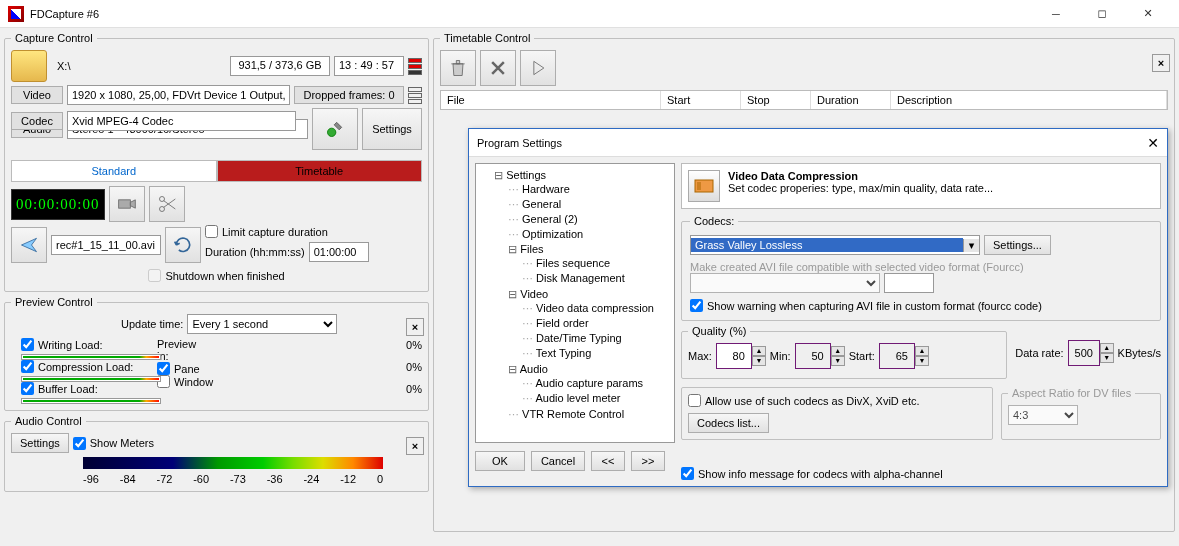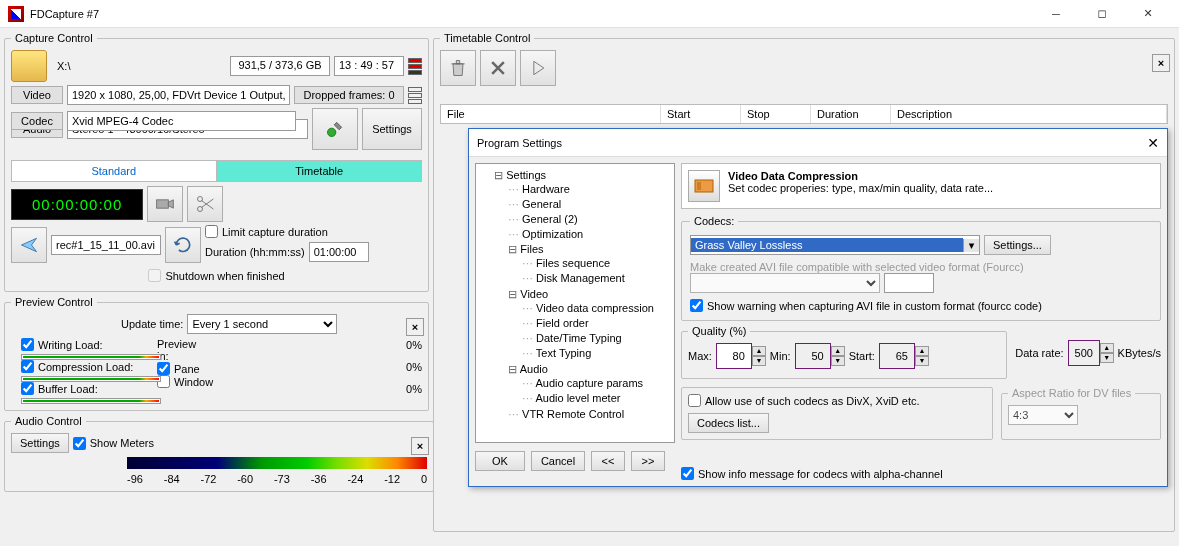--- a/index.html
+++ b/index.html
@@ -13,23 +13,23 @@
 .col-left{width:425px}
 .col-right{flex:1;position:relative}
 fieldset{border:1px solid #c0c0c0;border-radius:2px;padding:6px;background:#f0f0f0;margin-bottom:4px;position:relative}
 legend{padding:0 4px;font-size:11px}
 .row{display:flex;align-items:center;gap:4px;margin-bottom:3px}
 .lblbtn{border:1px solid #adadad;background:#e1e1e1;padding:2px 6px;width:52px;text-align:center;font-size:11px}
 .txtfld{border:1px solid #999;background:#fff;padding:2px 4px;font-size:11px;height:20px}
 .btn{border:1px solid #adadad;background:linear-gradient(#f6f6f6,#e1e1e1);padding:3px 8px;cursor:pointer}
 .folder-icon{width:36px;height:32px;background:linear-gradient(#ffe680,#e6b84d);border:1px solid #c09030;border-radius:3px;position:relative}
 .tabs{display:flex;border-bottom:1px solid #bbb;margin:4px 0}
-.tab{flex:1;text-align:center;padding:4px;border:1px solid #bbb;border-bottom:none;background:#5eead4;cursor:pointer}
+.tab{flex:1;text-align:center;padding:4px;border:1px solid #bbb;border-bottom:none;background:#b91c1c;cursor:pointer}
 .tab.sel{background:#fff;color:#0066cc}
-.lcd{background:#000;color:#0f0;font-family:Liberation Sans, sans-serif;font-size:15px;padding:6px 20px;letter-spacing:1px;border:1px solid #333;display:inline-block}
+.lcd{background:#000;color:#0f0;font-family:Liberation Serif, serif;font-size:15px;padding:6px 4px;letter-spacing:1px;border:1px solid #333;display:inline-block}
 .iconbtn{width:36px;height:36px;border:1px solid #adadad;background:linear-gradient(#f6f6f6,#e1e1e1);display:flex;align-items:center;justify-content:center;cursor:pointer}
 .chk{display:flex;align-items:center;gap:4px}
 .chk input{margin:0}
 .meter{width:140px;height:6px;background:linear-gradient(90deg,#0a0 85%,#fa0 90%,#f00 100%);border:1px solid #999;outline:1px solid #fff;outline-offset:-2px}
 .audio-meter{width:300px;height:12px;background:linear-gradient(90deg,#003 0%,#005 15%,#007 30%,#090 45%,#0c0 60%,#7d0 70%,#dd0 80%,#f80 90%,#d00 100%);margin:4px 0}
 .ticks{display:flex;justify-content:space-between;width:300px;font-size:9px;color:#555}
 .tbl-head{display:flex;background:#fff;border:1px solid #bbb}
 .tbl-head div{border-right:1px solid #ddd;padding:3px 6px;font-size:11px}
 .close-x{position:absolute;right:4px;top:10px;border:1px solid #999;background:#f0f0f0;width:18px;height:18px;text-align:center;cursor:pointer;font-weight:bold;line-height:16px}
 .dialog{position:absolute;left:35px;top:96px;width:700px;background:#f0f0f0;border:1px solid #2e6bc3;z-index:10;box-shadow:2px 2px 6px rgba(0,0,0,0.3)}
@@ -52,21 +52,21 @@
 select{border:1px solid #999;background:#fff;height:20px;font-size:11px}
 .svg-ic{width:20px;height:20px}
 .mini-ind{display:flex;flex-direction:column;gap:1px}
 .mini-ind span{width:14px;height:5px;border:1px solid #666}
 </style>
 </head>
 <body>
 
 <div class="titlebar">
   <div class="icon"></div>
-  <div class="tl">FDCapture #7</div>
+  <div class="tl">FDCapture #6</div>
   <div class="winbtn">─</div>
   <div class="winbtn">◻</div>
   <div class="winbtn">✕</div>
 </div>
 
 <div class="main">
 <div class="col-left">
 
 <fieldset>
   <legend>Capture Control</legend>
@@ -223,21 +223,21 @@
 <fieldset>
   <legend>Audio Control</legend>
   <div class="close-x">×</div>
   <div class="row">
     <button class="btn">Settings</button>
     <label class="chk">
             <input type="checkbox" checked="" style="">
             <span>Show Meters</span>
           </label>
   </div>
-  <div style="margin-left:116px">
+  <div style="margin-left:72px">
     <div class="audio-meter"></div>
     <div class="ticks">
       <span>-96</span>
             <span>-84</span>
             <span>-72</span>
             <span>-60</span>
             <span>-73</span>
             <span>-36</span>
             <span>-24</span>
             <span>-12</span>
@@ -262,21 +262,21 @@
             <svg class="svg-ic" viewBox="0 0 24 24">
               <path d="M5 5l14 14M19 5L5 19" stroke="#666" stroke-width="3"></path>
             </svg>
           </div>
     <div class="iconbtn">
             <svg class="svg-ic" viewBox="0 0 24 24">
               <path d="M7 4l12 8-12 8z" fill="none" stroke="#666"></path>
             </svg>
           </div>
   </div>
-  <div class="tbl-head" style="margin-top:18px">
+  <div class="tbl-head" style="margin-top:4px">
     <div style="width:220px">File</div>
     <div style="width:80px">Start</div>
     <div style="width:70px">Stop</div>
     <div style="width:80px">Duration</div>
     <div style="flex:1">Description</div>
   </div>
 </fieldset>
 
 <div class="dialog">
   <div class="dlg-title">

